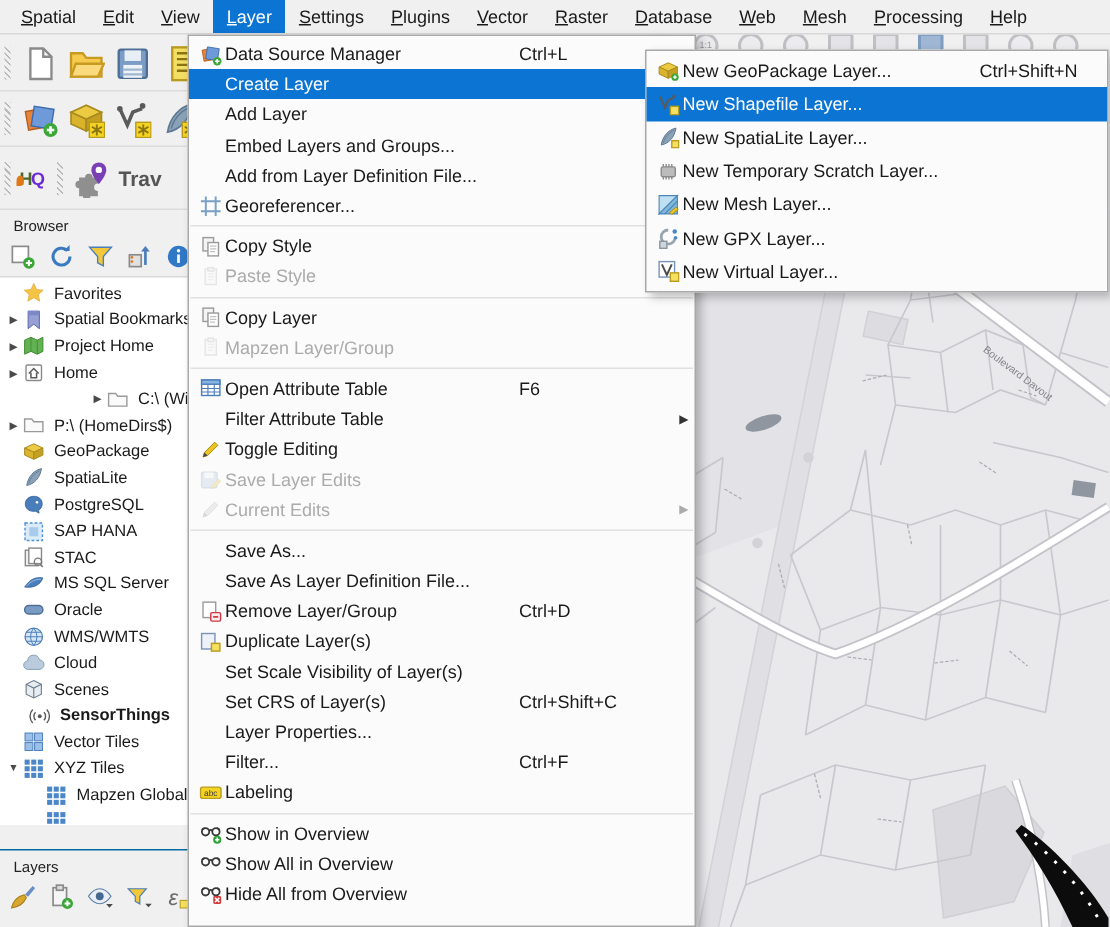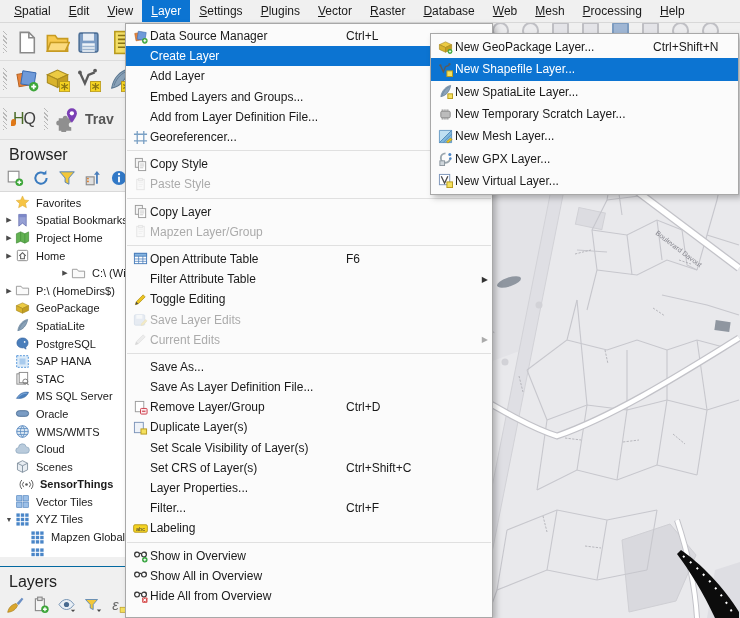--- a/index.html
+++ b/index.html
@@ -13,47 +13,47 @@
 .mbi.active{background:var(--sel,#0c74d2);color:#fff}
 
 .tbrow{position:absolute;left:0;width:430px;display:flex;align-items:center;z-index:2}
 .tbrow1{top:25px;height:34px}
 .tbrow2{top:62px;height:34px}
 .tbrow3{top:99px;height:40px}
 .hsep{position:absolute;left:0;width:430px;height:1px;background:#dcdcdc;z-index:2}
 .handle{width:4px;height:22px;margin:0 4px 0 3px;background:repeating-linear-gradient(45deg,#b9b9b9 0 1px,transparent 1px 3px);flex:none}
 .tbtn{width:31px;height:31px;display:flex;align-items:center;justify-content:center;flex:none}
 .tbtn .ic svg{width:25px;height:25px;display:block}
-.hq{font-weight:normal;font-size:16px;letter-spacing:-1px;color:#404040;position:relative;padding:0 6px 0 2px}
+.hq{font-weight:bold;font-size:12px;letter-spacing:-1px;color:#6d28d9;position:relative;padding:0 6px 0 2px}
 .hq::first-letter{color:#4a6b27}
 .hq::after{content:"";position:absolute;left:0;bottom:2px;width:5px;height:7px;background:#e07818;border-radius:50% 50% 50% 0}
 .travlbl{font-weight:bold;font-size:14px;color:#555;margin-left:2px}
 
 .fadestrip{position:absolute;left:432px;top:22px;width:306px;height:11px;overflow:hidden;display:flex;gap:13px;z-index:3;align-items:flex-start}
 .fadeic{width:17px;height:17px;border:2px solid #bfbfc4;border-radius:50%;background:#ececee;flex:none;position:relative;font-size:6px;color:#9a9aa0;text-align:center;line-height:15px}
 .fadeic.sq{border-radius:2px;background:#e4e4e8}
 .fadeic.yb::after{content:"";position:absolute;left:1px;right:1px;bottom:1px;height:3px;background:#e3c23c}
 .fadeic.bl{background:#9fb6d4;border-color:#7d9cc0}
 
 .panel{position:absolute;left:0;width:126px;background:#f0f0f0;z-index:2}
 .browser{top:140px;height:426px}
 .layerspanel{top:566px;height:52px;border-top:1px solid #0369a1}
-.ptitle{padding:6px 9px 2px;font-size:16px;color:#222}
+.ptitle{padding:6px 9px 2px;font-size:10px;color:#222}
 .ptools{display:flex;gap:5px;padding:2px 2px 3px 4px;overflow:hidden}
 .ptools .ic svg{width:18px;height:18px;display:block}
 .ptools .tbtn2{width:21px;height:20px;display:flex;align-items:center;justify-content:center;flex:none}
 .tree{background:#fff;border-top:1px solid #d9d9d9;height:366px;overflow:hidden;padding-top:2px}
 .trow{display:flex;align-items:center;height:17.6px;white-space:nowrap;overflow:hidden}
 .texp{width:12px;font-size:7px;color:#4a4a4a;text-align:center;flex:none}
 .trow .ic{width:16px;flex:none;display:flex}
 .trow .ic svg{width:15px;height:15px}
 .tlabel{font-size:11px;margin-left:5px;color:#1a1a1a}
 
 .menu{position:absolute;background:#fbfbfb;border:1px solid #a8a8a8;box-shadow:3px 3px 6px rgba(0,0,0,.25);padding:2px 0}
-.layermenu{left:125px;top:23px;width:368px;height:595px;z-index:10;overflow:hidden}
+.layermenu{left:125px;top:23px;width:339px;height:595px;z-index:10;overflow:hidden}
 .submenu{left:430px;top:33px;width:309px;z-index:11}
 .mi{display:flex;align-items:center;height:20.2px;padding:0 2px 0 5px;cursor:default}
 .smi{height:22.3px}
 .mi .ic{width:19px;flex:none;display:flex;justify-content:center}
 .mi .ic svg{width:15px;height:15px}
 .mlabel{width:196px;overflow:hidden;white-space:nowrap}
 .smi .mlabel{width:198px}
 .mshort{flex:1;white-space:nowrap;color:#1a1a1a}
 .marrow{width:11px;font-size:8px;text-align:right;padding-right:2px;color:#333}
 .mi.hl{background:var(--sel,#0c74d2);color:#fff}

